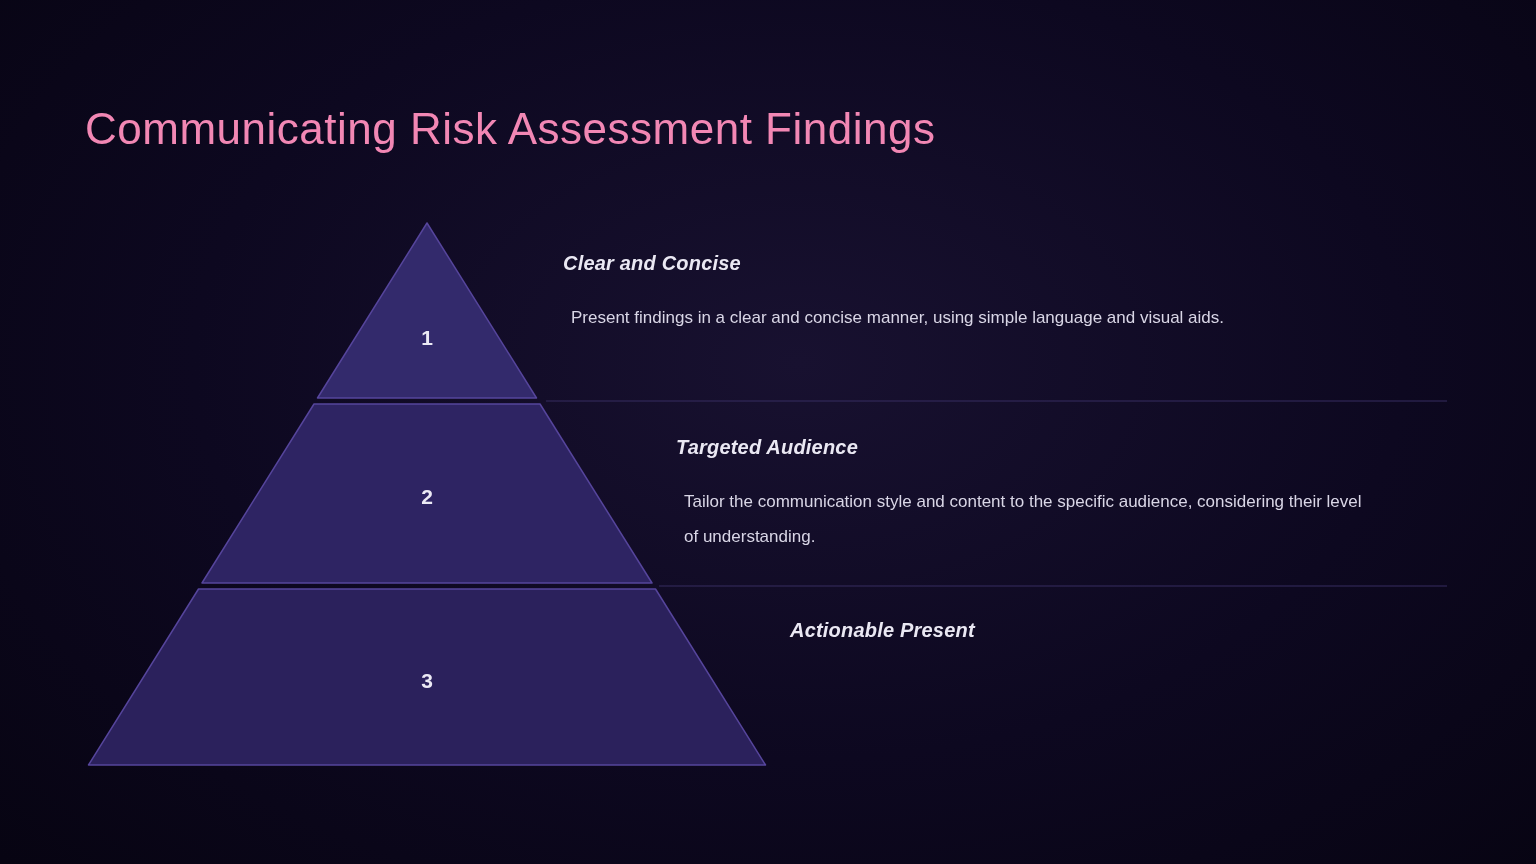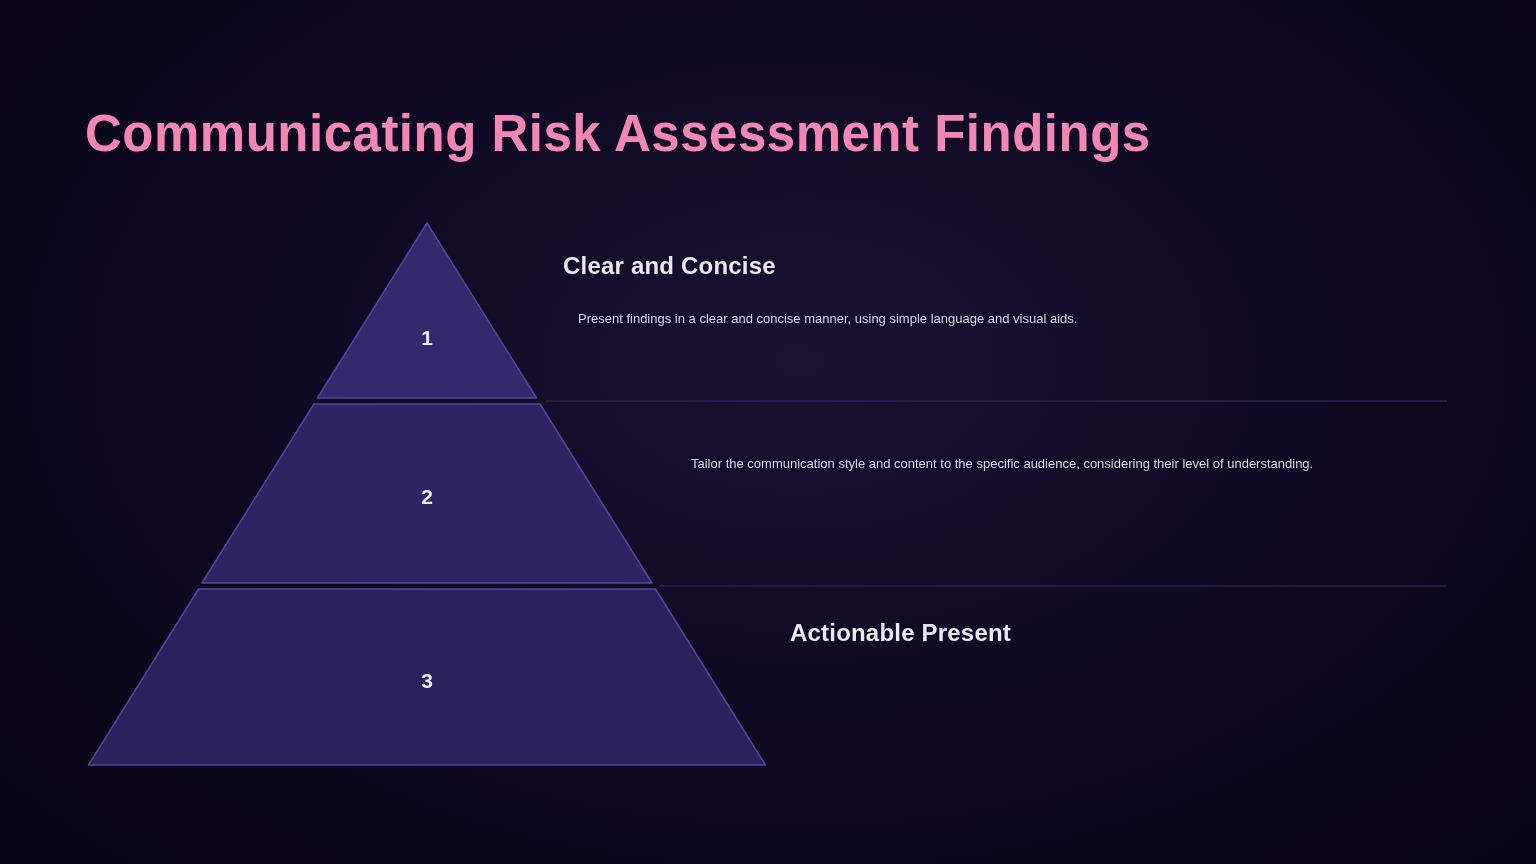--- a/index.html
+++ b/index.html
@@ -14,22 +14,22 @@
     height: 864px;
     overflow: hidden;
     background:
       radial-gradient(1100px 720px at 52% 42%, #181130 0%, #0d0820 55%, #070412 100%);
   }
   .title {
     position: absolute;
     left: 85px;
     top: 104px;
     margin: 0;
-    font-size: 51px;
-    font-weight: 700;
+    font-size: 44px;
+    font-weight: 400;
     letter-spacing: 0.5px;
     color: #f287b4;
   }
   .pyramid-svg {
     position: absolute;
     left: 0;
     top: 0;
     width: 1536px;
     height: 864px;
   }
@@ -54,28 +54,29 @@
     color: #eceaf5;
   }
   .num1 { top: 326px; }
   .num2 { top: 485px; }
   .num3 { top: 669px; }
   .block {
     position: absolute;
   }
   .block h2 {
     margin: 0 0 26px 0;
-    font-size: 24px;
+    font-size: 20px;
     font-weight: 700;
     color: #eae8f3;
     letter-spacing: 0.2px;
+    font-style: italic;
   }
   .block p {
-    margin: 15px;
-    font-size: 13px;
+    margin: 8px;
+    font-size: 17px;
     font-weight: 400;
     line-height: 2.05;
     color: #d9d6e6;
   }
   .block1 { left: 563px; top: 252px; width: 890px; }
   .block2 { left: 676px; top: 436px; width: 700px; }
   .block3 { left: 790px; top: 619px; width: 545px; }
 </style>
 </head>
 <body>
@@ -95,20 +96,21 @@
   <div class="pyr-num num1">1</div>
   <div class="pyr-num num2">2</div>
   <div class="pyr-num num3">3</div>
 
   <section class="block block1">
     <h2>Clear and Concise</h2>
     <p>Present findings in a clear and concise manner, using simple language and visual aids.</p>
   </section>
 
   <section class="block block2">
+    <h2>Targeted Audience</h2>
     <p>Tailor the communication style and content to the specific audience, considering their level of understanding.</p>
   </section>
 
   <section class="block block3">
     <h2>Actionable Present</h2>
   </section>
 
 </div>
 
 </body></html>

